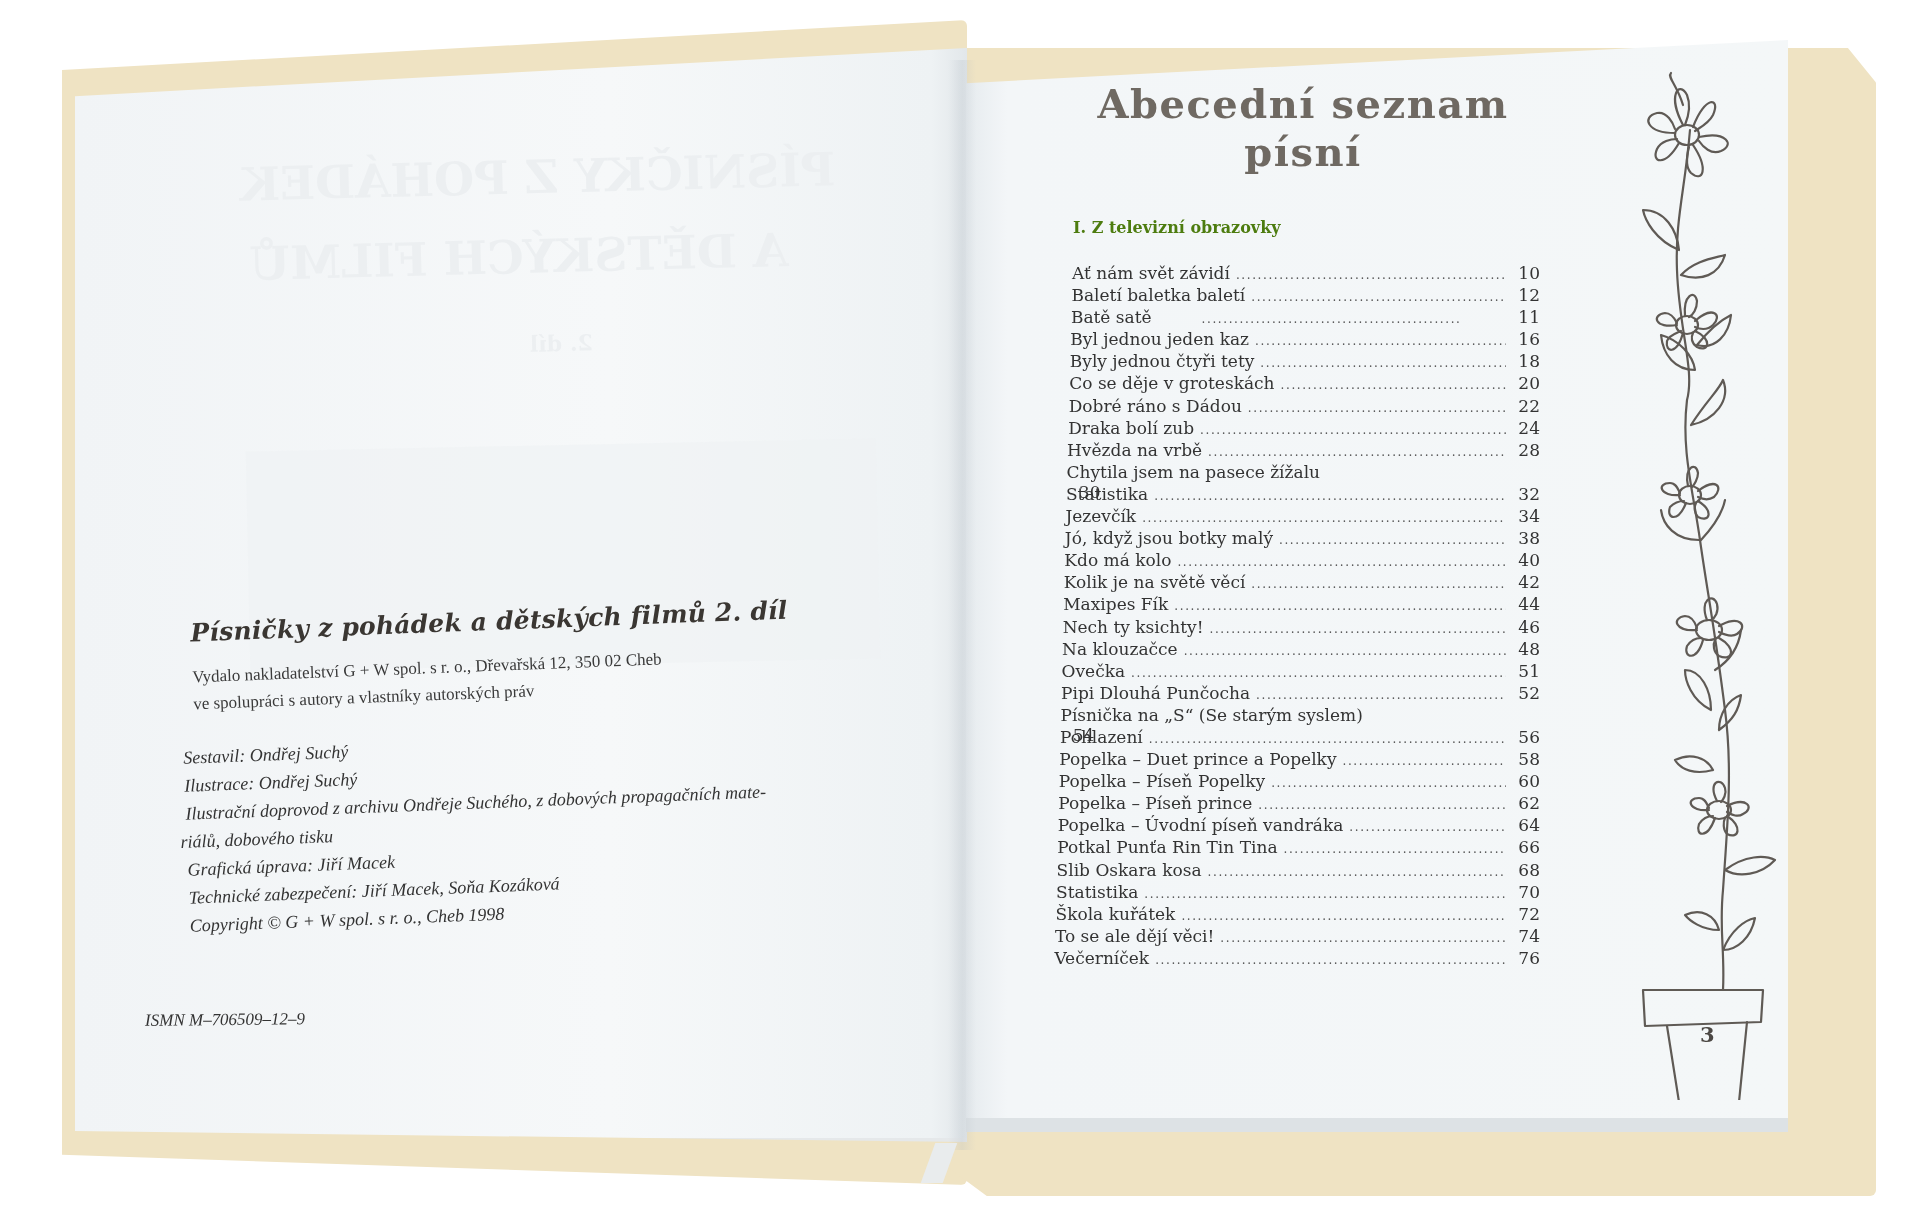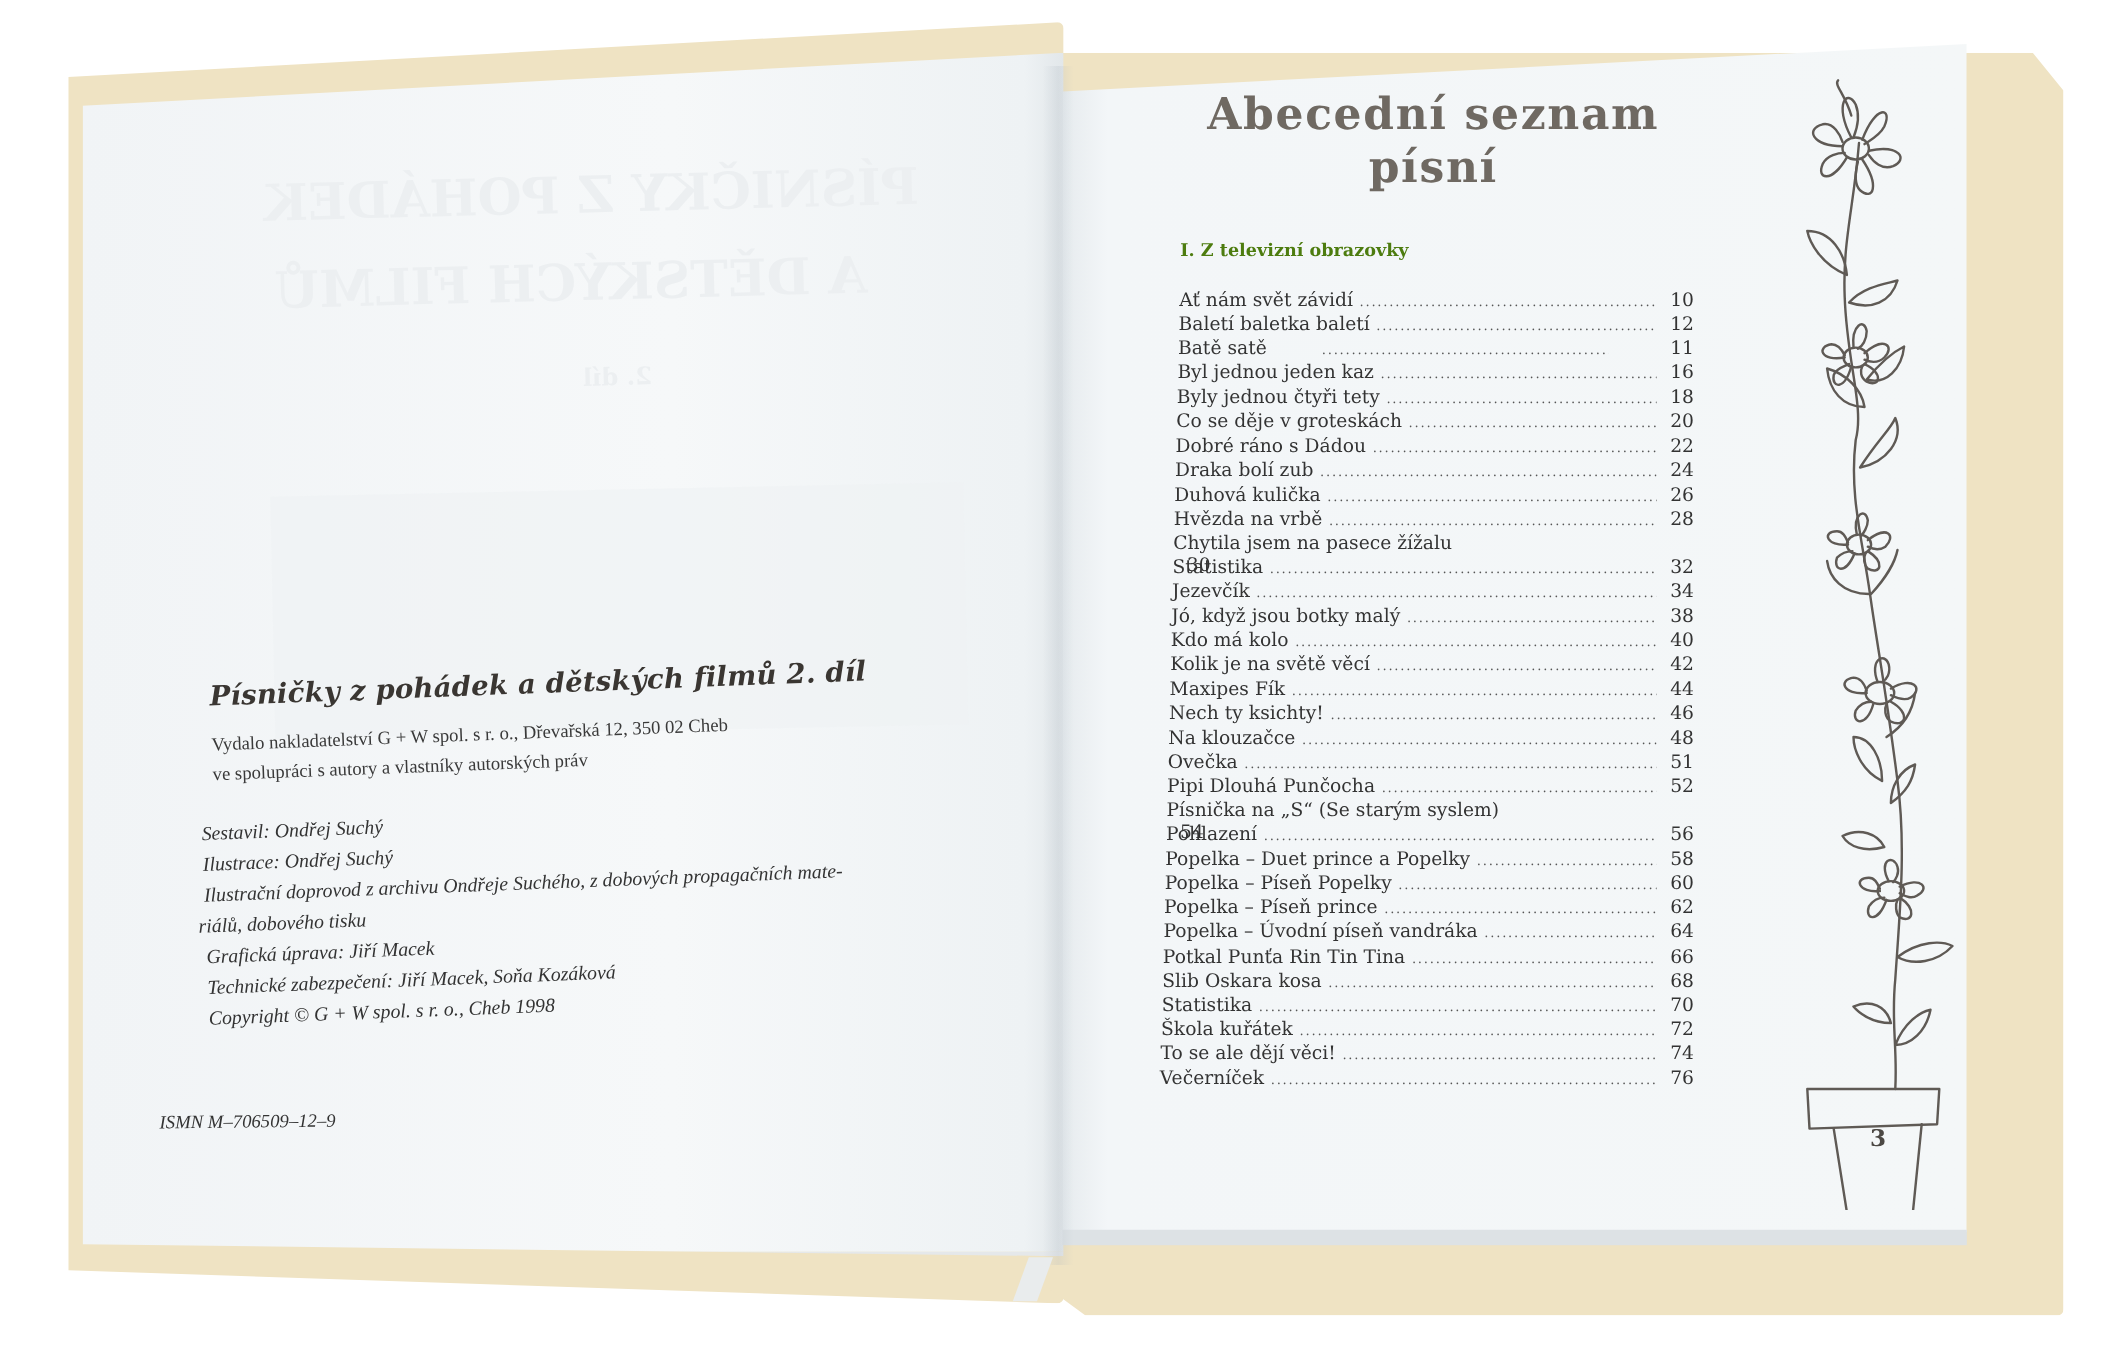--- a/index.html
+++ b/index.html
@@ -171,25 +171,20 @@
     <div class="toc-row" style="margin-left: 18.7px;">
       <span class="toc-name">Dobré ráno s Dádou</span>
       <span class="toc-dots"></span>
       <span class="toc-page">22</span>
     </div>
     <div class="toc-row" style="margin-left: 18.15px;">
       <span class="toc-name">Draka bolí zub</span>
       <span class="toc-dots"></span>
       <span class="toc-page">24</span>
     </div>
-    <div class="toc-row" style="margin-left: 17.6px;">
-      <span class="toc-name">Duhová kulička</span>
-      <span class="toc-dots"></span>
-      <span class="toc-page">26</span>
-    </div>
     <div class="toc-row" style="margin-left: 17.05px;">
       <span class="toc-name">Hvězda na vrbě</span>
       <span class="toc-dots"></span>
       <span class="toc-page">28</span>
     </div>
     <div class="toc-row" style="margin-left: 16.5px; flex-direction: column;">
       <span class="toc-name">Chytila jsem na pasece žížalu</span>
       <span class="toc-dots"></span>
       <span class="toc-page">30</span>
     </div>

